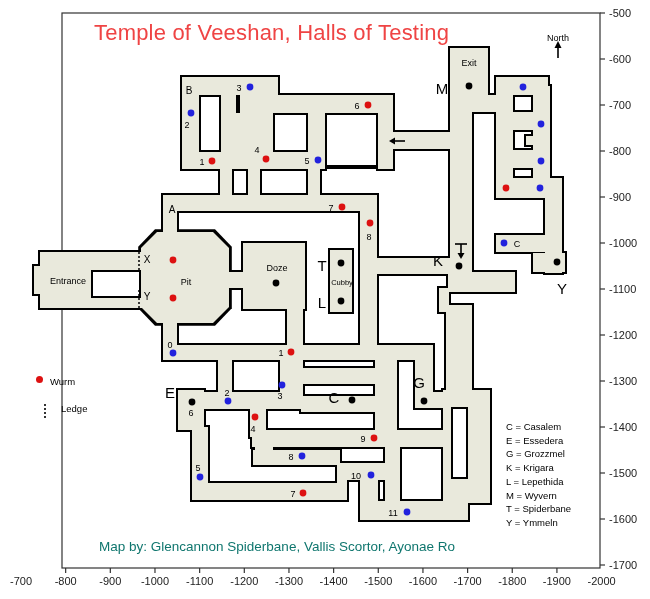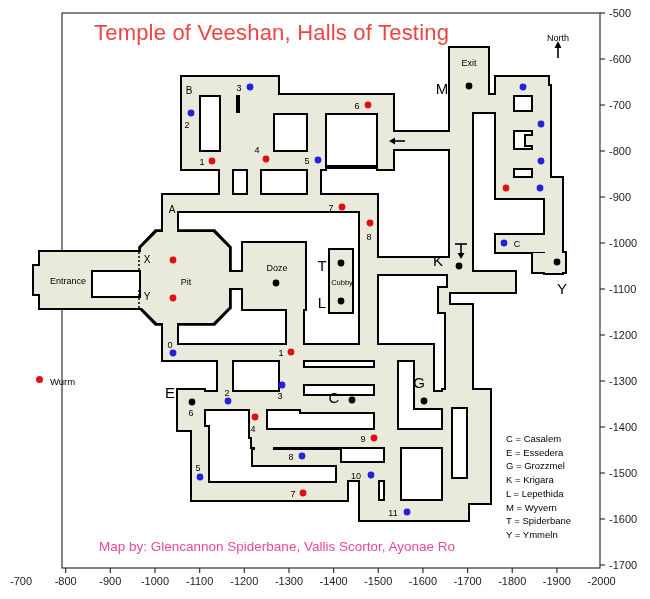--- a/index.html
+++ b/index.html
@@ -1,27 +1,27 @@
 <!DOCTYPE html>
 <html><head>
 <meta charset="utf-8">
 <style>
   html,body{margin:0;padding:0;background:#fff;}
   #stage{position:relative;width:650px;height:599px;background:#fff;
          font-family:"Liberation Sans",sans-serif;overflow:hidden;}
   #map-svg{position:absolute;left:0;top:0;}
   .ovl{position:absolute;white-space:nowrap;}
   #page-title{left:94px;top:20px;font-size:22px;font-weight:400;letter-spacing:.2px;color:#ef4444;}
-  #credit{left:99px;top:539px;font-size:13.5px;font-weight:500;color:#ec4899;}
+  #credit{left:99px;top:539px;font-size:13.5px;font-weight:500;color:#0f766e;}
   #spawn-legend{left:36px;top:376px;font-size:9.5px;color:#000;}
   .leg-row{display:flex;gap:7px;height:18px;}
   .leg-dot{width:7px;height:7px;border-radius:50%;display:inline-block;flex:0 0 auto;}
   .leg-sym{width:18px;height:16px;flex:0 0 auto;display:flex;align-items:center;justify-content:center;}
   .sp{height:9px;}
-  #named-legend{left:506px;top:432px;font-size:9.5px;color:#000;line-height:13.7px;}
+  #named-legend{left:506px;top:420px;font-size:9.5px;color:#000;line-height:13.7px;}
   svg text{font-family:"Liberation Sans",sans-serif;}
   .t-xs{font-size:9px;fill:#000;}
   .t-xxs{font-size:7.5px;fill:#000;}
   .t-sm{font-size:10px;fill:#000;}
   .t-lg{font-size:15px;fill:#000;}
   .t-num{font-size:9px;fill:#000;}
   .t-ax{font-size:11px;fill:#222;}
 </style>
 </head>
 <body>
@@ -312,20 +312,28 @@
   </svg>
 
   <div id="page-title" class="ovl">Temple of Veeshan, Halls of Testing</div>
 
   <div id="spawn-legend" class="ovl">
     <div class="leg-row">
       <span class="leg-dot" style="background:#DD1111"></span>
       <span>Wurm</span>
     </div>
     <div class="sp"></div>
+    <div class="leg-row">
+      <span class="leg-sym">
+        <svg width="18" height="16" viewBox="0 0 18 16">
+          <line x1="9" y1="1" x2="9" y2="15" stroke="#000" stroke-width="1.6" stroke-dasharray="2,2"></line>
+        </svg>
+      </span>
+      <span>Ledge</span>
+    </div>
   </div>
 
   <div id="named-legend" class="ovl">
       <div>C = Casalem</div>
       <div>E = Essedera</div>
       <div>G = Grozzmel</div>
       <div>K = Krigara</div>
       <div>L = Lepethida</div>
       <div>M = Wyvern</div>
       <div>T = Spiderbane</div>

